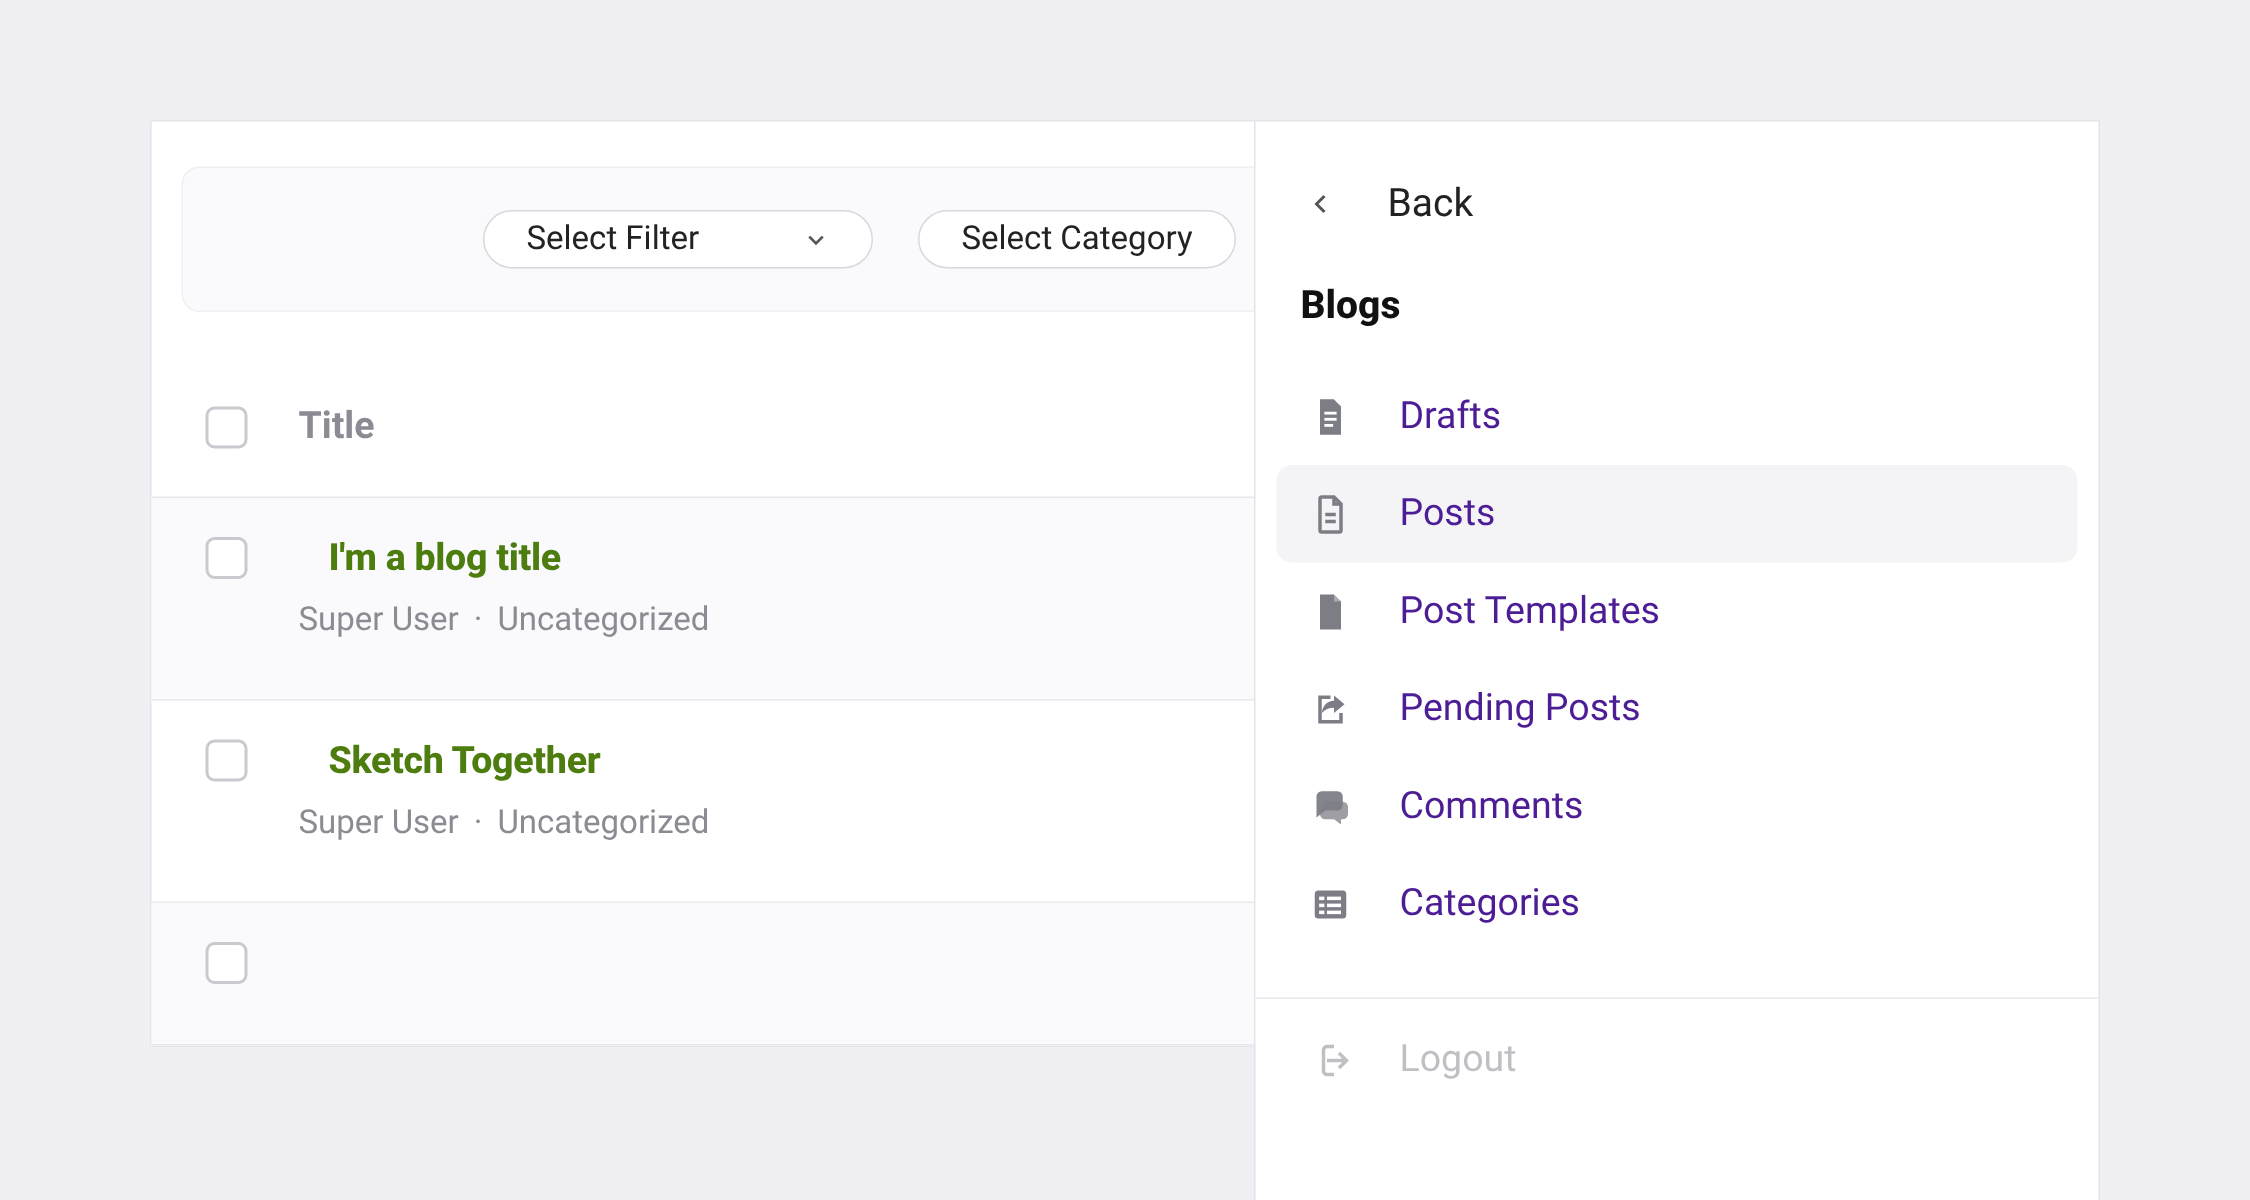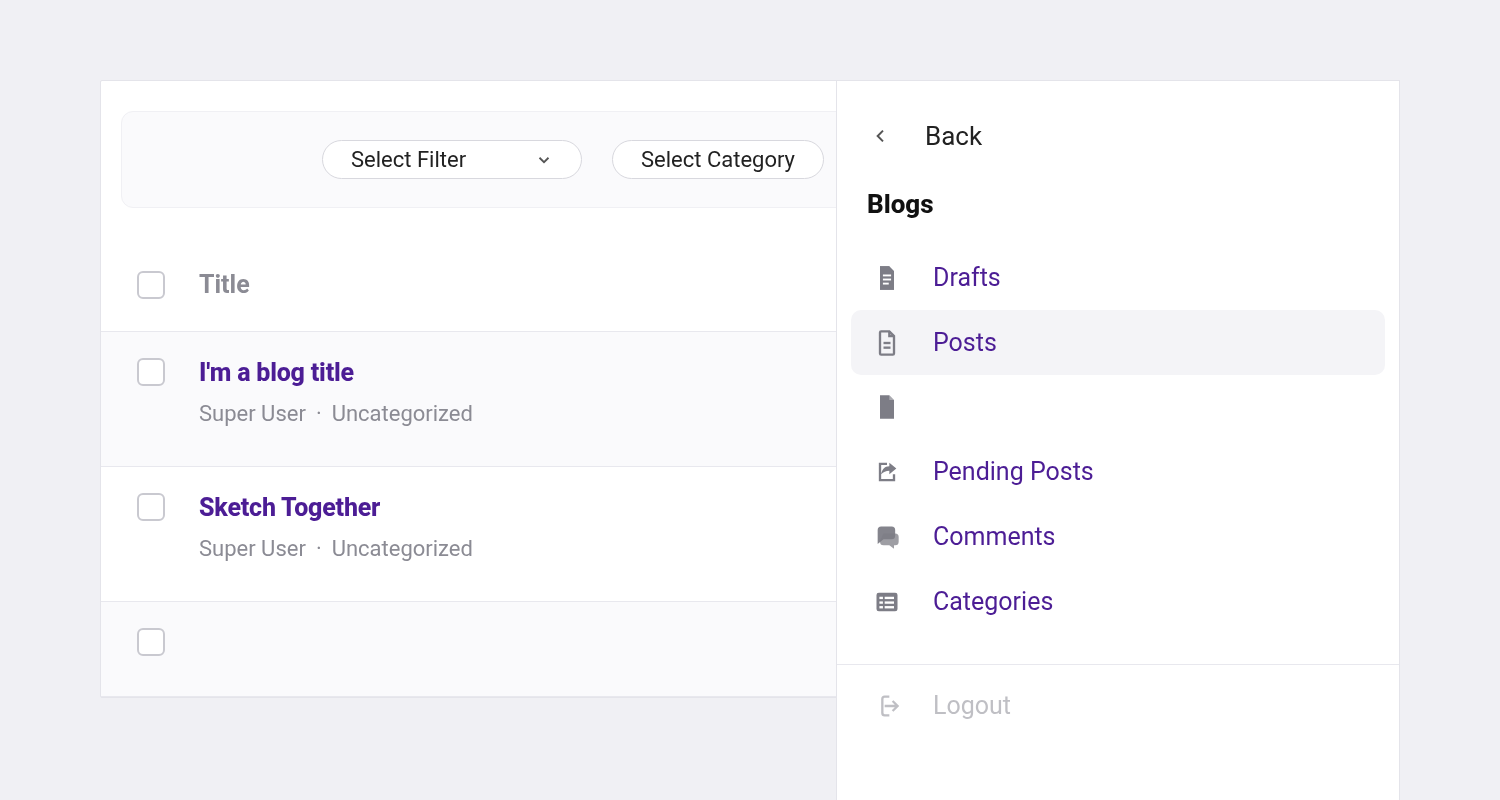--- a/index.html
+++ b/index.html
@@ -72,22 +72,23 @@
     display: flex;
     align-items: flex-start;
     padding: 26px 20px 40px 36px;
     border-bottom: 1px solid #e8e8ee;
   }
   .row.shaded { background: #fafafc; }
   .row .content { margin-left: 34px; }
   .row-title {
     font-size: 25px;
     font-weight: 800;
-    color: #4c1d95;
+    color: #4d7c0f;
     letter-spacing: -0.2px;
+    margin-left: 20px;
   }
   .row-meta {
     margin-top: 14px;
     color: #8b8b94;
     font-size: 22px;
   }
   .dot { margin: 0 10px; }
 
   
   .sidebar {
@@ -231,20 +232,21 @@
         </span>
     <span>Posts</span>
       </div>
       <div class="menu-item">
     <span class="icon">
           <svg viewBox="0 0 24 24" fill="currentColor">
             <path d="M6 2h8l4 4v16H6z"></path>
             <path d="M14 2v4h4" fill="#fff" opacity="0.35"></path>
           </svg>
         </span>
+    <span>Post Templates</span>
       </div>
       <div class="menu-item">
     <span class="icon">
           <svg viewBox="0 0 24 24" fill="currentColor">
             <path d="M5 4h7v2H7v12h10v-4h2v6H5V4zm9 0l6 5-6 5V11c-3 0-5 1-7 3 .5-4 3-7 7-7V4z"></path>
           </svg>
         </span>
     <span>Pending Posts</span>
       </div>
       <div class="menu-item">

